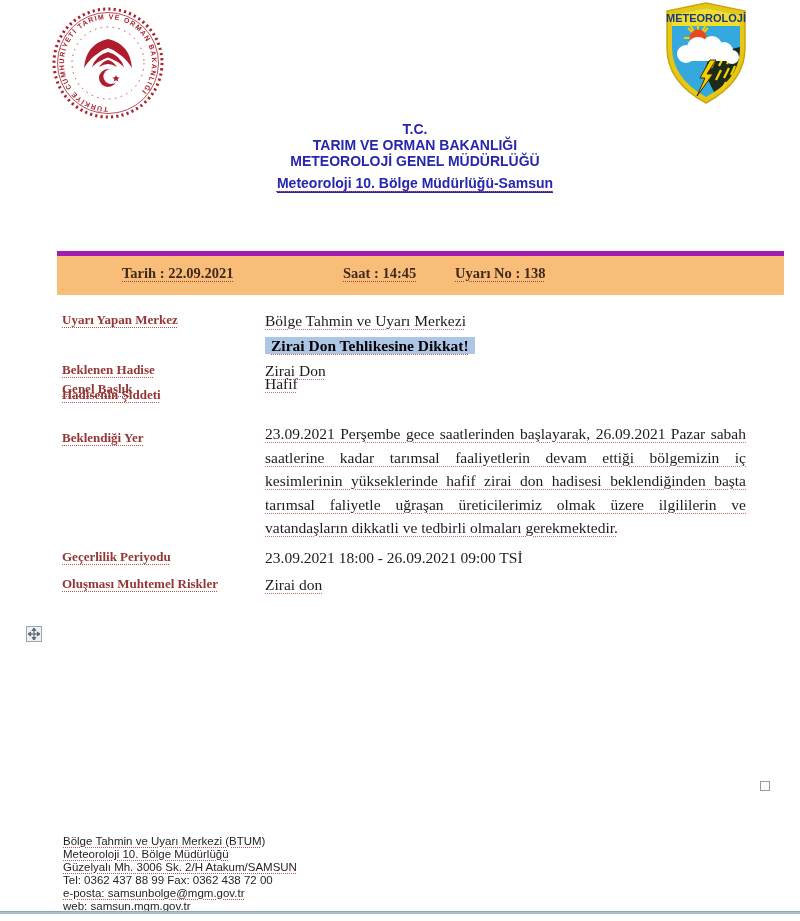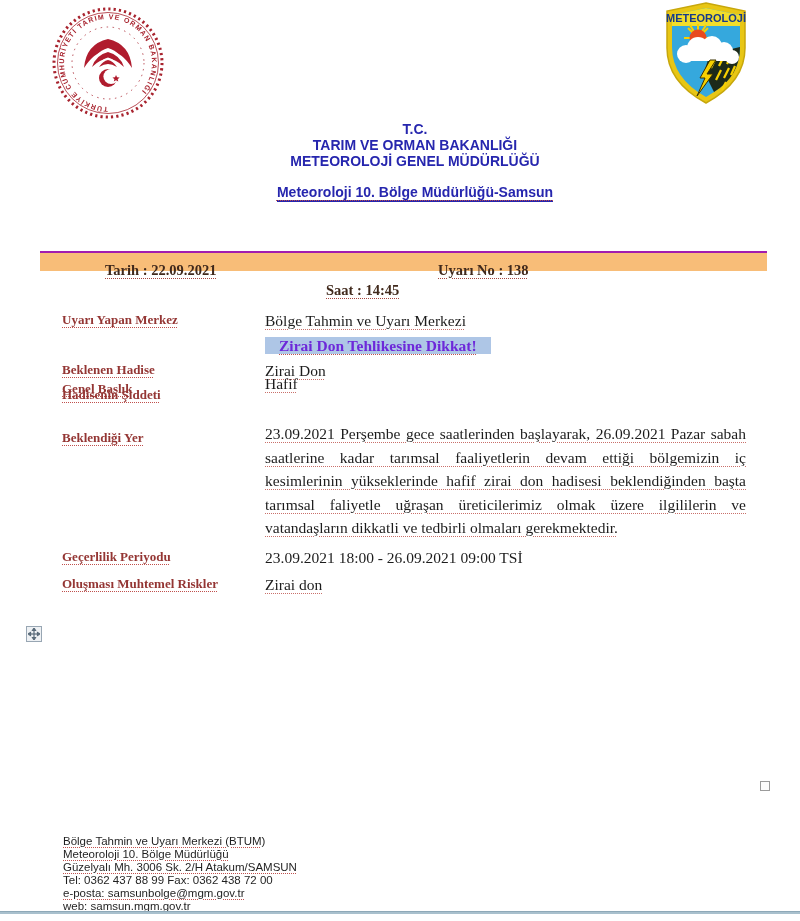--- a/index.html
+++ b/index.html
@@ -12,55 +12,55 @@
   
   .seal { position:absolute; left:46px; top:6px; width:124px; height:114px; }
   .badge { position:absolute; left:664px; top:2px; width:84px; height:102px; }
 
   
   .header {
     position:absolute; left:30px; right:0; top:121px; text-align:center;
     font-family:"Liberation Sans", sans-serif; font-weight:bold;
     color:#2626ae; font-size:14px; line-height:16px;
   }
-  .header .l4 { margin-top:15px; }
+  .header .l4 { margin-top:6px; }
   .header .l4 span {
     border-bottom:2px solid #2626ae;
     text-decoration:underline dotted #c0504d 1px; text-underline-offset:3px;
   }
 
   
   .infobar {
-    position:absolute; left:40px; top:251px; width:727px; height:20px;
-    border-top:2px solid #a21caf;
+    position:absolute; left:57px; top:251px; width:727px; height:44px;
+    border-top:5px solid #a21caf;
   }
   .infobar .cell {
     position:absolute; top:9px; font-weight:bold; font-size:14.5px;
     color:#40291c; font-family:"Liberation Serif", serif;
     text-decoration:underline dotted #a5453d 1px; text-underline-offset:3px;
   }
   .infobar .c1 { left:65px; }
-  .infobar .c2 { left:286px;margin-top:20px; }
+  .infobar .c2 { left:286px; }
   .infobar .c3 { left:398px; }
 
   
   .flabel {
     position:absolute; left:62px; width:180px;
     font-weight:bold; font-size:13px; line-height:19px; color:#943634;
     text-decoration:underline dotted #c0504d 1px; text-underline-offset:3px;
   }
   .fvalue {
     position:absolute; left:265px; width:481px;
     font-size:15.5px; line-height:23.5px; color:#1c1c1c;
     text-decoration:underline dotted #c9706a 1px; text-underline-offset:3px;
   }
   .fvalue.clean { text-decoration:none; }
   .fvalue.para { text-align:justify; }
   .hl {
-    background:#aec6e6; color:#6d28d9; font-weight:bold; padding:0 14px;
+    background:#aec6e6; color:#000000; font-weight:bold; padding:0 6px;
     text-decoration:underline dotted #c0504d 1px; text-underline-offset:3px;
   }
 
   
   .move-handle {
     position:absolute; left:26px; top:626px; width:16px; height:16px;
     border:1px solid #98a6b3; background:#eef1f4;
     display:flex; align-items:center; justify-content:center;
   }
   .resize-handle {

